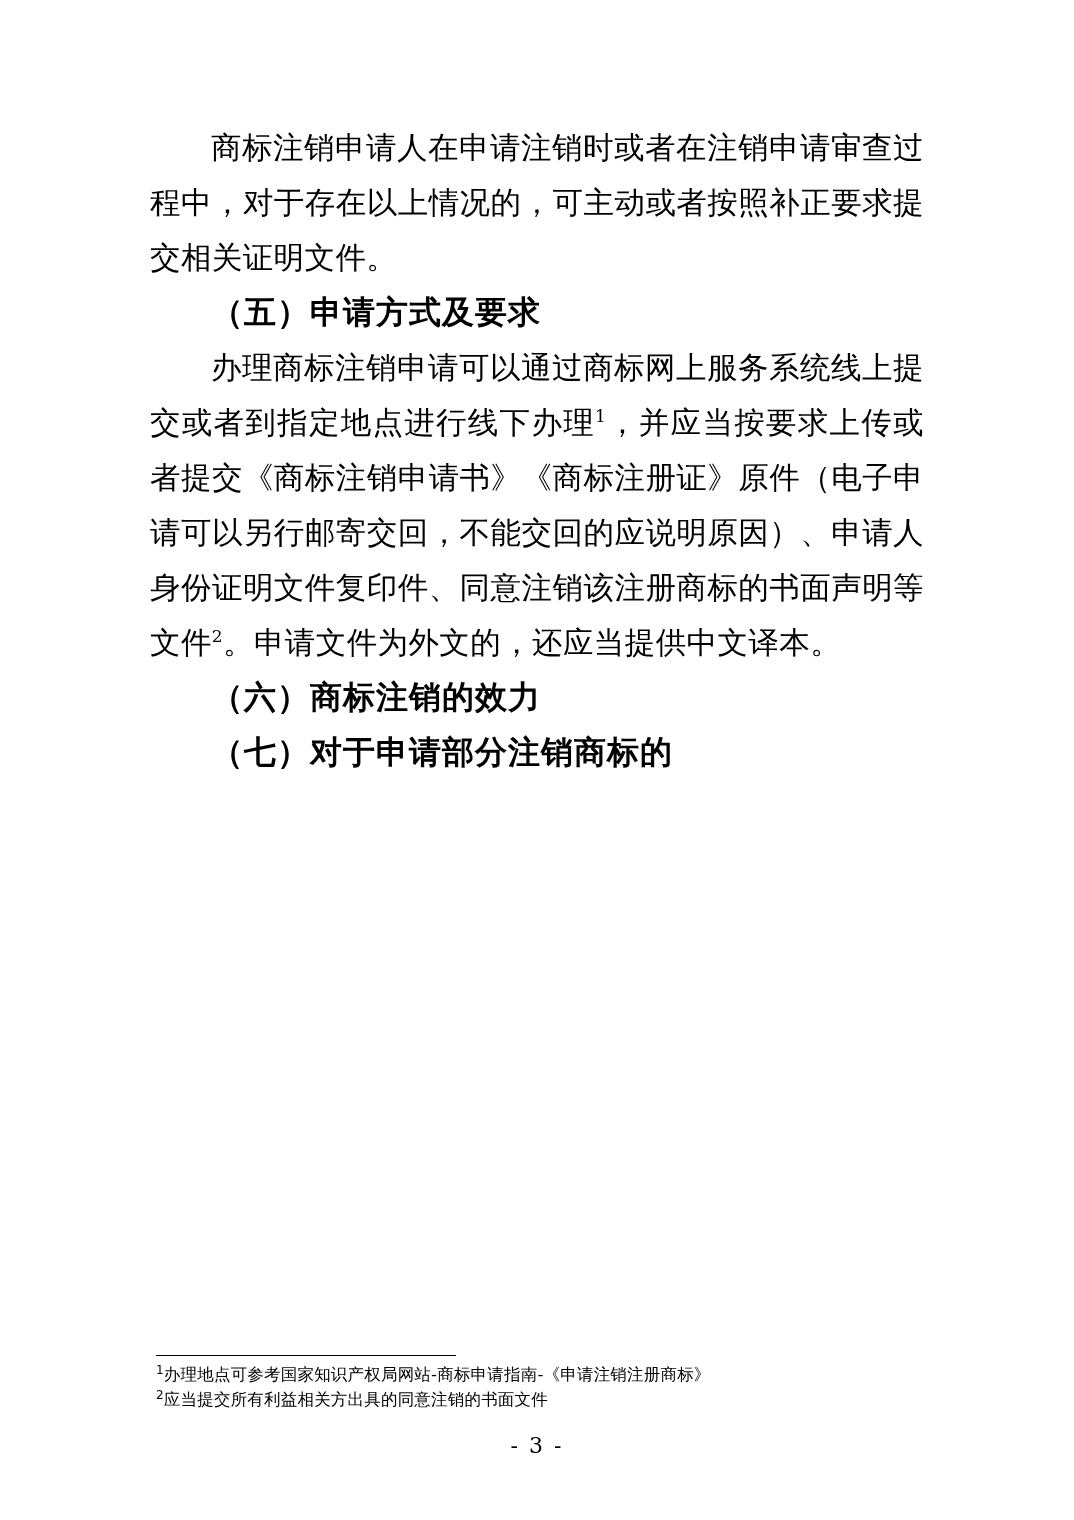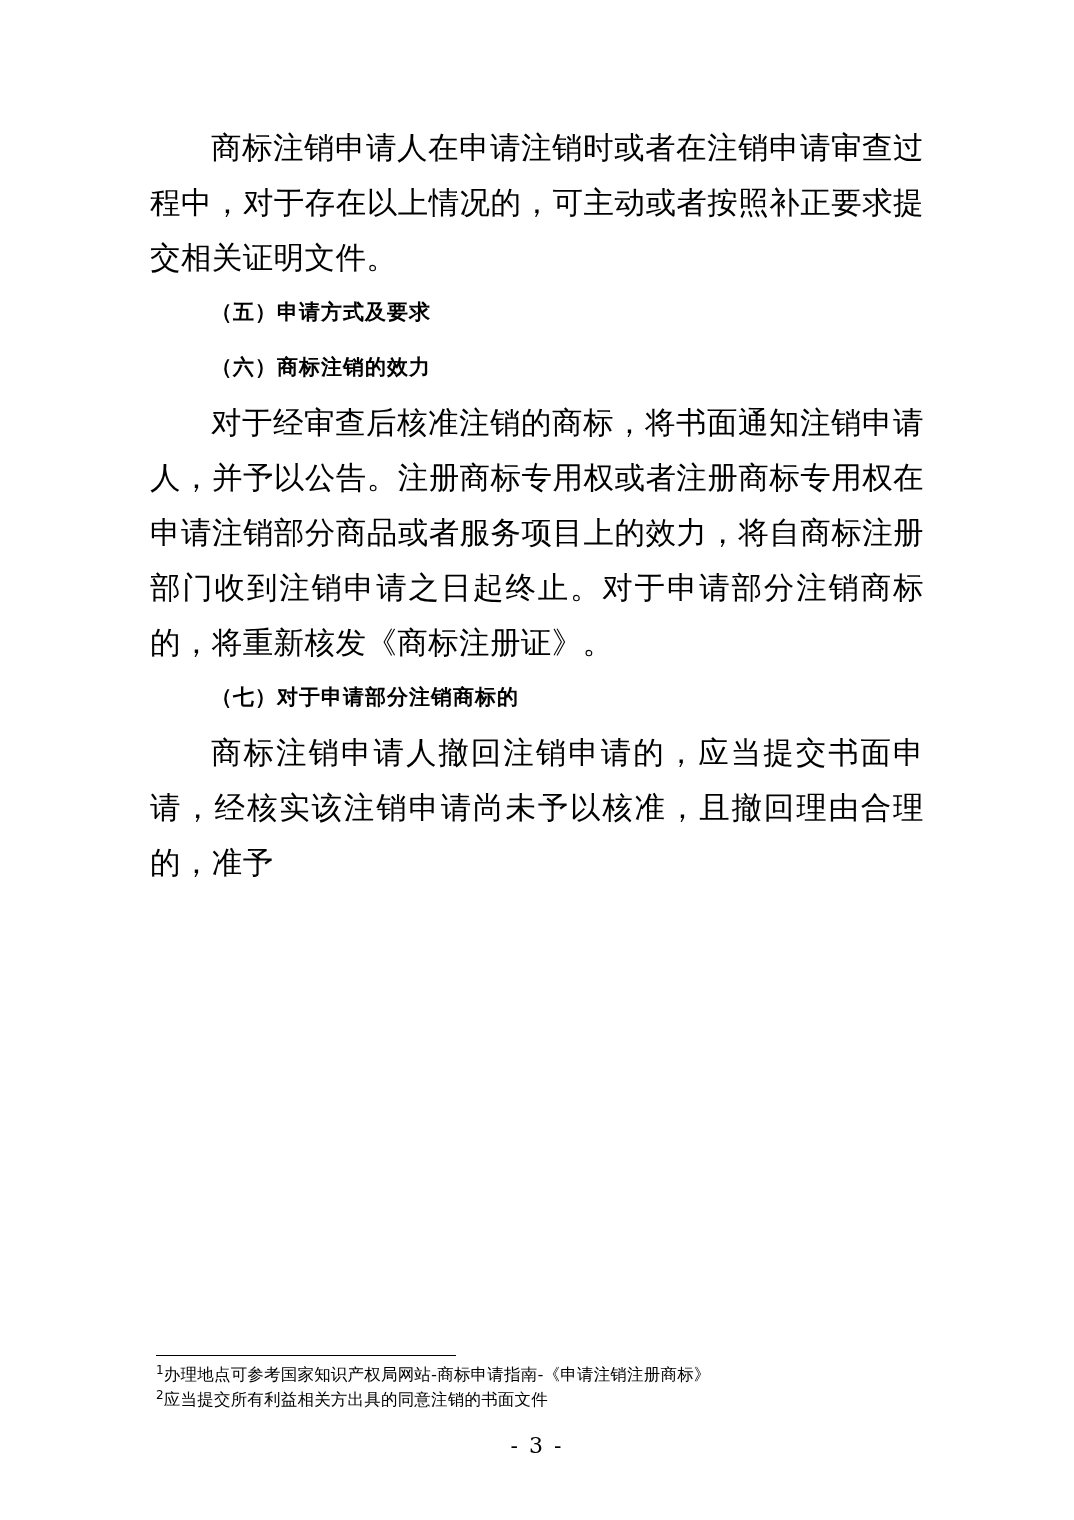--- a/index.html
+++ b/index.html
@@ -29,21 +29,21 @@
     text-justify: inter-ideograph;
     letter-spacing: 0.4px;
   }
   p {
     margin: 0;
   }
   .indent {
     text-indent: 61px;
   }
   .heading {
-    font-size: 21px;
+    font-size: 32px;
     line-height: 55px;
     font-weight: bold;
     text-indent: 61px;
     letter-spacing: 1px;
     font-family: "DejaVu Sans", "Liberation Sans", sans-serif;
   }
   sup {
     font-size: 17px;
     vertical-align: super;
     line-height: 0;
@@ -82,29 +82,28 @@
 </style>
 </head>
 <body>
 
 <div class="page">
 
   <p class="body-text indent">商标注销申请人在申请注销时或者在注销申请审查过程中，对于存在以上情况的，可主动或者按照补正要求提交相关证明文件。</p>
 
   <p class="heading">（五）申请方式及要求</p>
 
+  <p class="body-text indent"><span>办理商标注销申请可以通过商标网上服务系统线上提交或者到指定地点进行线下办理</span><sup>1</sup><span>，并应当按要求上传或者提交《商标注销申请书》《商标注册证》原件（电子申请可以另行邮寄交回，不能交回的应说明原因）、申请人身份证明文件复印件、同意注销该注册商标的书面声明等文件</span><sup>2</sup><span>。申请文件为外文的，还应当提供中文译本。</span></p>
 
 
   <p class="heading">（六）商标注销的效力</p>
 
-  <p class="body-text indent">对于经审查后核准注销的商标，将书面通知注销申请人，并予以公告。注册商标专用权或者注册商标专用权在申请注销部分商品或者服务项目上的效力，将自商标注册部门收到注销申请之日起终止。对于申请部分注销商标的，将重新核发《商标注册证》。</p>
 
   <p class="heading">（七）对于申请部分注销商标的</p>
 
-  <p class="body-text indent">商标注销申请人撤回注销申请的，应当提交书面申请，经核实该注销申请尚未予以核准，且撤回理由合理的，准予</p>
 
   <div class="footnote-area">
     <div class="footnote-rule"></div>
     <div class="footnote"><sup>1</sup><span>办理地点可参考国家知识产权局网站-商标申请指南-《申请注销注册商标》</span></div>
     <div class="footnote"><sup>2</sup><span>应当提交所有利益相关方出具的同意注销的书面文件</span></div>
   </div>
 
   <div class="page-number">- 3 -</div>
 
 </div>

